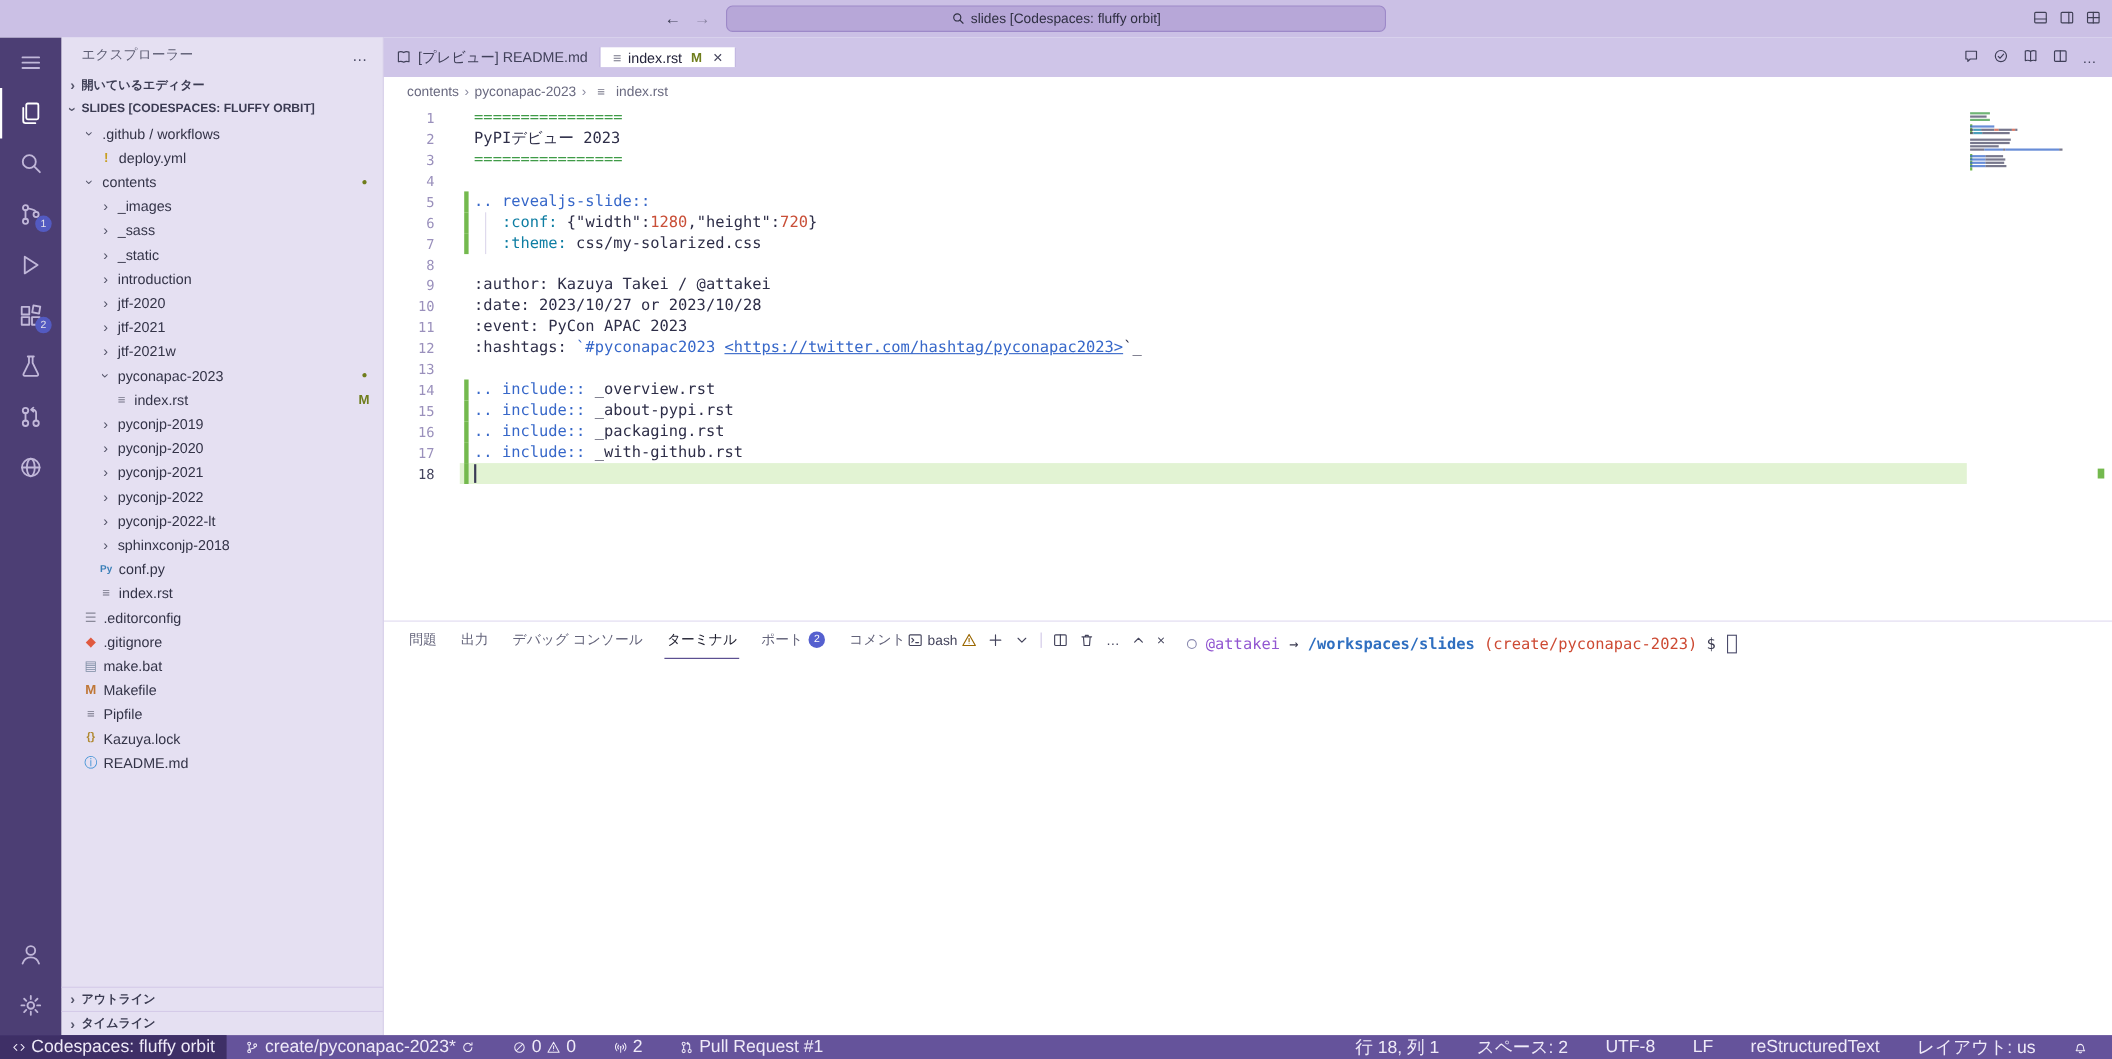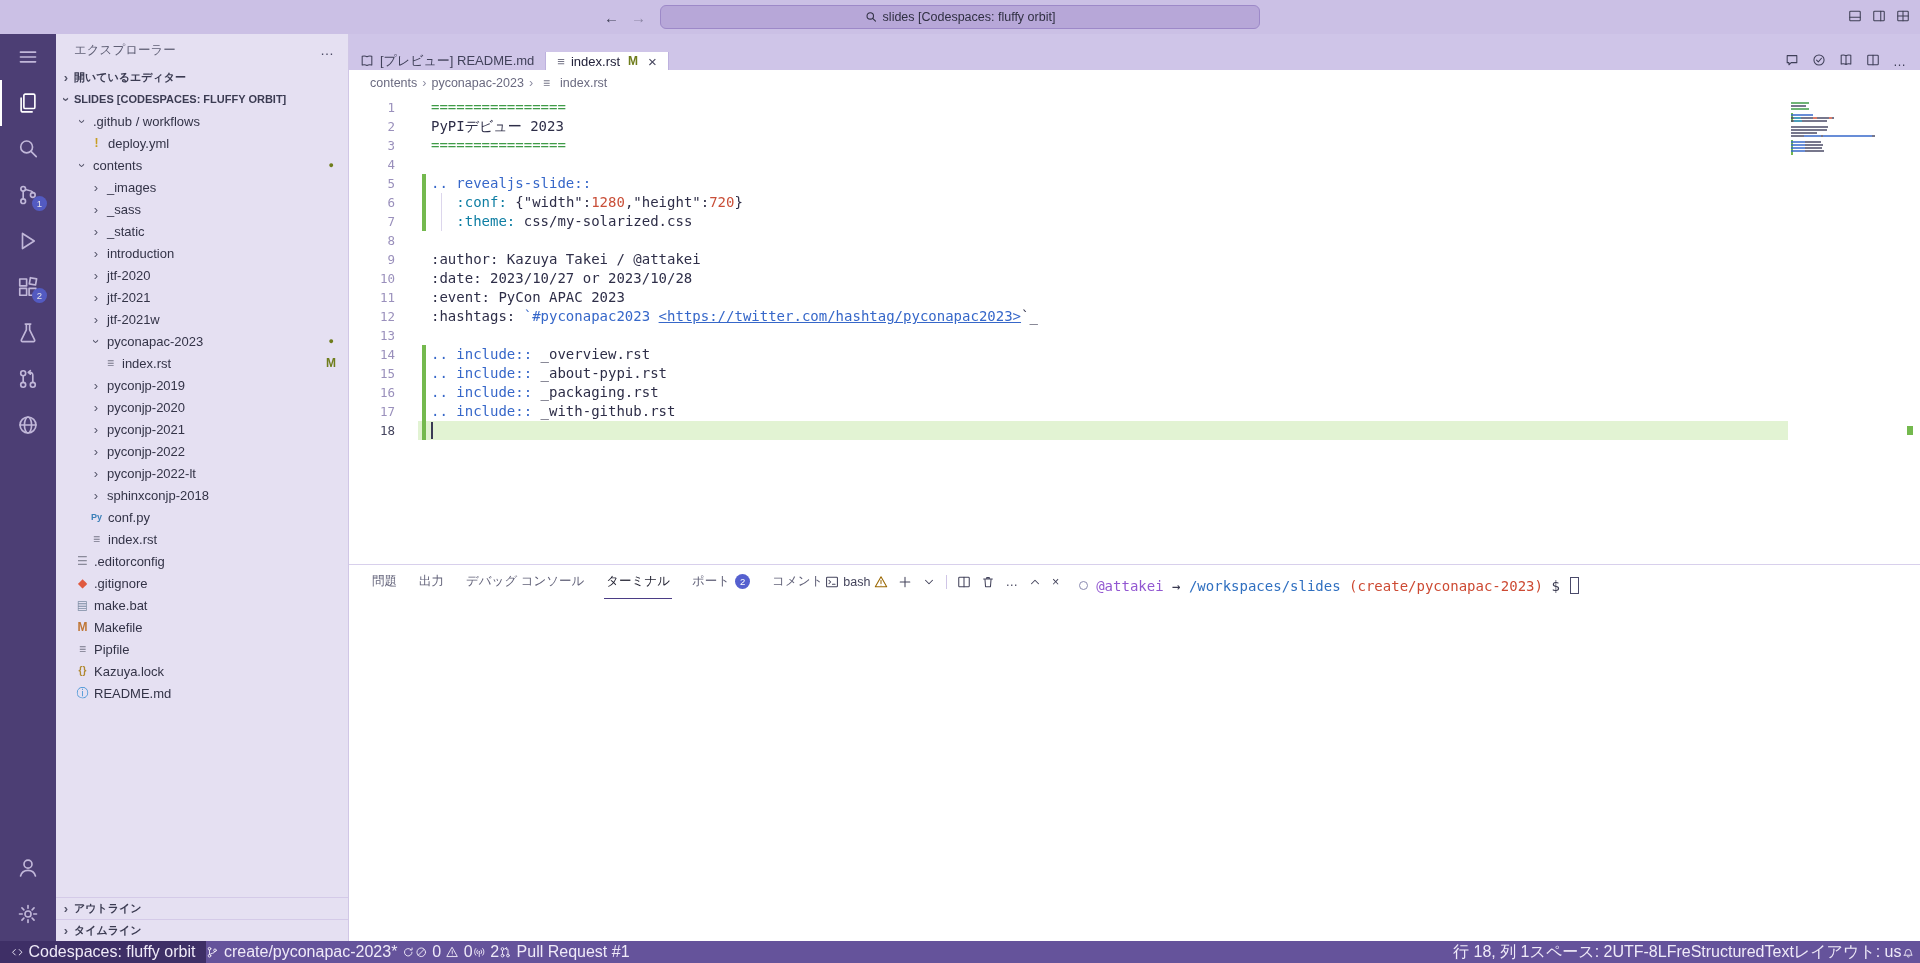--- a/index.html
+++ b/index.html
@@ -55,21 +55,21 @@
   [data-name="python-icon"]{color:#3a7fb8;font-size:9px;font-weight:bold}
   [data-name="editorconfig-icon"]{color:#8a8a9a}
   [data-name="git-icon"]{color:#e0593f}
   [data-name="bat-icon"]{color:#7d8ca3}
   [data-name="makefile-icon"]{color:#bf7636;font-weight:bold}
   [data-name="pipfile-icon"]{color:#767688}
   [data-name="lock-json-icon"]{color:#b08830;font-weight:bold;font-size:10px}
   [data-name="info-icon"]{color:#3b8fd4}
   
   .editor-col{flex:1;display:flex;flex-direction:column;min-width:0;background:#fff}
-  .tabbar{height:36px;background:var(--tabbar-bg);display:flex;align-items:flex-end;flex:0 0 auto}
+  .tabbar{height:36px;background:var(--tabbar-bg);display:flex;align-items:center;flex:0 0 auto}
   .tabs{display:flex}
   .tab{display:flex;align-items:center;padding:0 11px;gap:6px;border-right:1px solid #bdb1de;font-size:13px;color:#41415a}
   .tab.active{background:var(--tab-active-bg);color:#22223a}
   .tab-git{color:var(--modified-badge);font-weight:600;font-size:12px;margin-left:2px}
   .tab-close{margin-left:4px;font-size:15px;color:#44445c}
   .editor-actions{margin-left:auto;display:flex;align-items:center;gap:13px;padding-right:14px;color:#3f3f58}
   .breadcrumb{height:26px;display:flex;align-items:center;padding-left:21px;gap:5px;font-size:12.5px;color:#6a6a80;background:#fff;flex:0 0 auto}
   .bc-sep{color:#8a8aa0}
   .editor{position:relative;flex:1;min-height:0;background:#fff;overflow:hidden}
   .lines{padding-top:2px}
@@ -104,28 +104,28 @@
   .ptab-badge{min-width:15px;height:15px;padding:0 3px;border-radius:8px;background:var(--badge-bg);color:#fff;font-size:9.5px;display:flex;align-items:center;justify-content:center}
   .panel-actions{margin-left:auto;display:flex;align-items:center;gap:10px;color:#44445c}
   .pa-btn{display:flex;align-items:center;g1ap:4px;gap:4px;font-size:12.5px}
   .pa-btn .warn{color:#9a6700}
   .pa-divider{width:1px;height:14px;background:#cfc5e6}
   .terminal{flex:1;padding:12px 0 0 10px;font-family:"DejaVu Sans Mono",monospace;font-size:14px;color:#3a3a50}
   .term-line{display:flex;align-items:center}
   .cmd-circle{width:9px;height:9px;border:1.5px solid #8a8ab0;border-radius:50%;margin-right:8px;flex:0 0 9px}
   .tt{white-space:pre}
   .tt-user{color:var(--terminal-user)}
-  .tt-path{color:var(--terminal-path);font-weight:normal}
+  .tt-path{color:var(--terminal-path);font-weight:bold}
   .tt-branch{color:var(--terminal-branch)}
   .term-cursor{width:9px;height:17px;border:1.5px solid #4a4a6a;margin-left:2px}
   
   .statusbar{height:22px;background:var(--statusbar-bg);display:flex;align-items:stretch;color:var(--statusbar-fg);font-size:16px;flex:0 0 auto}
   .sb-left,.sb-right{display:flex;align-items:stretch}
   .sb-right{margin-left:auto;padding-right:6px}
-  .sb-item{display:flex;align-items:center;gap:5px;padding:0 0}
+  .sb-item{display:flex;align-items:center;gap:5px;padding:0 17px}
   .sb-item .icon svg{width:12.5px;height:12.5px}
   .sb-remote{background:var(--statusbar-remote-bg);padding:0 11px}
 </style>
 </head>
 <body>
 
 <div class="window" data-name="vscode-window">
   <div class="titlebar" data-name="titlebar">
     <div class="nav-arrows" data-name="nav-arrows">
       <span class="tb-btn" data-name="back-button">←</span>

